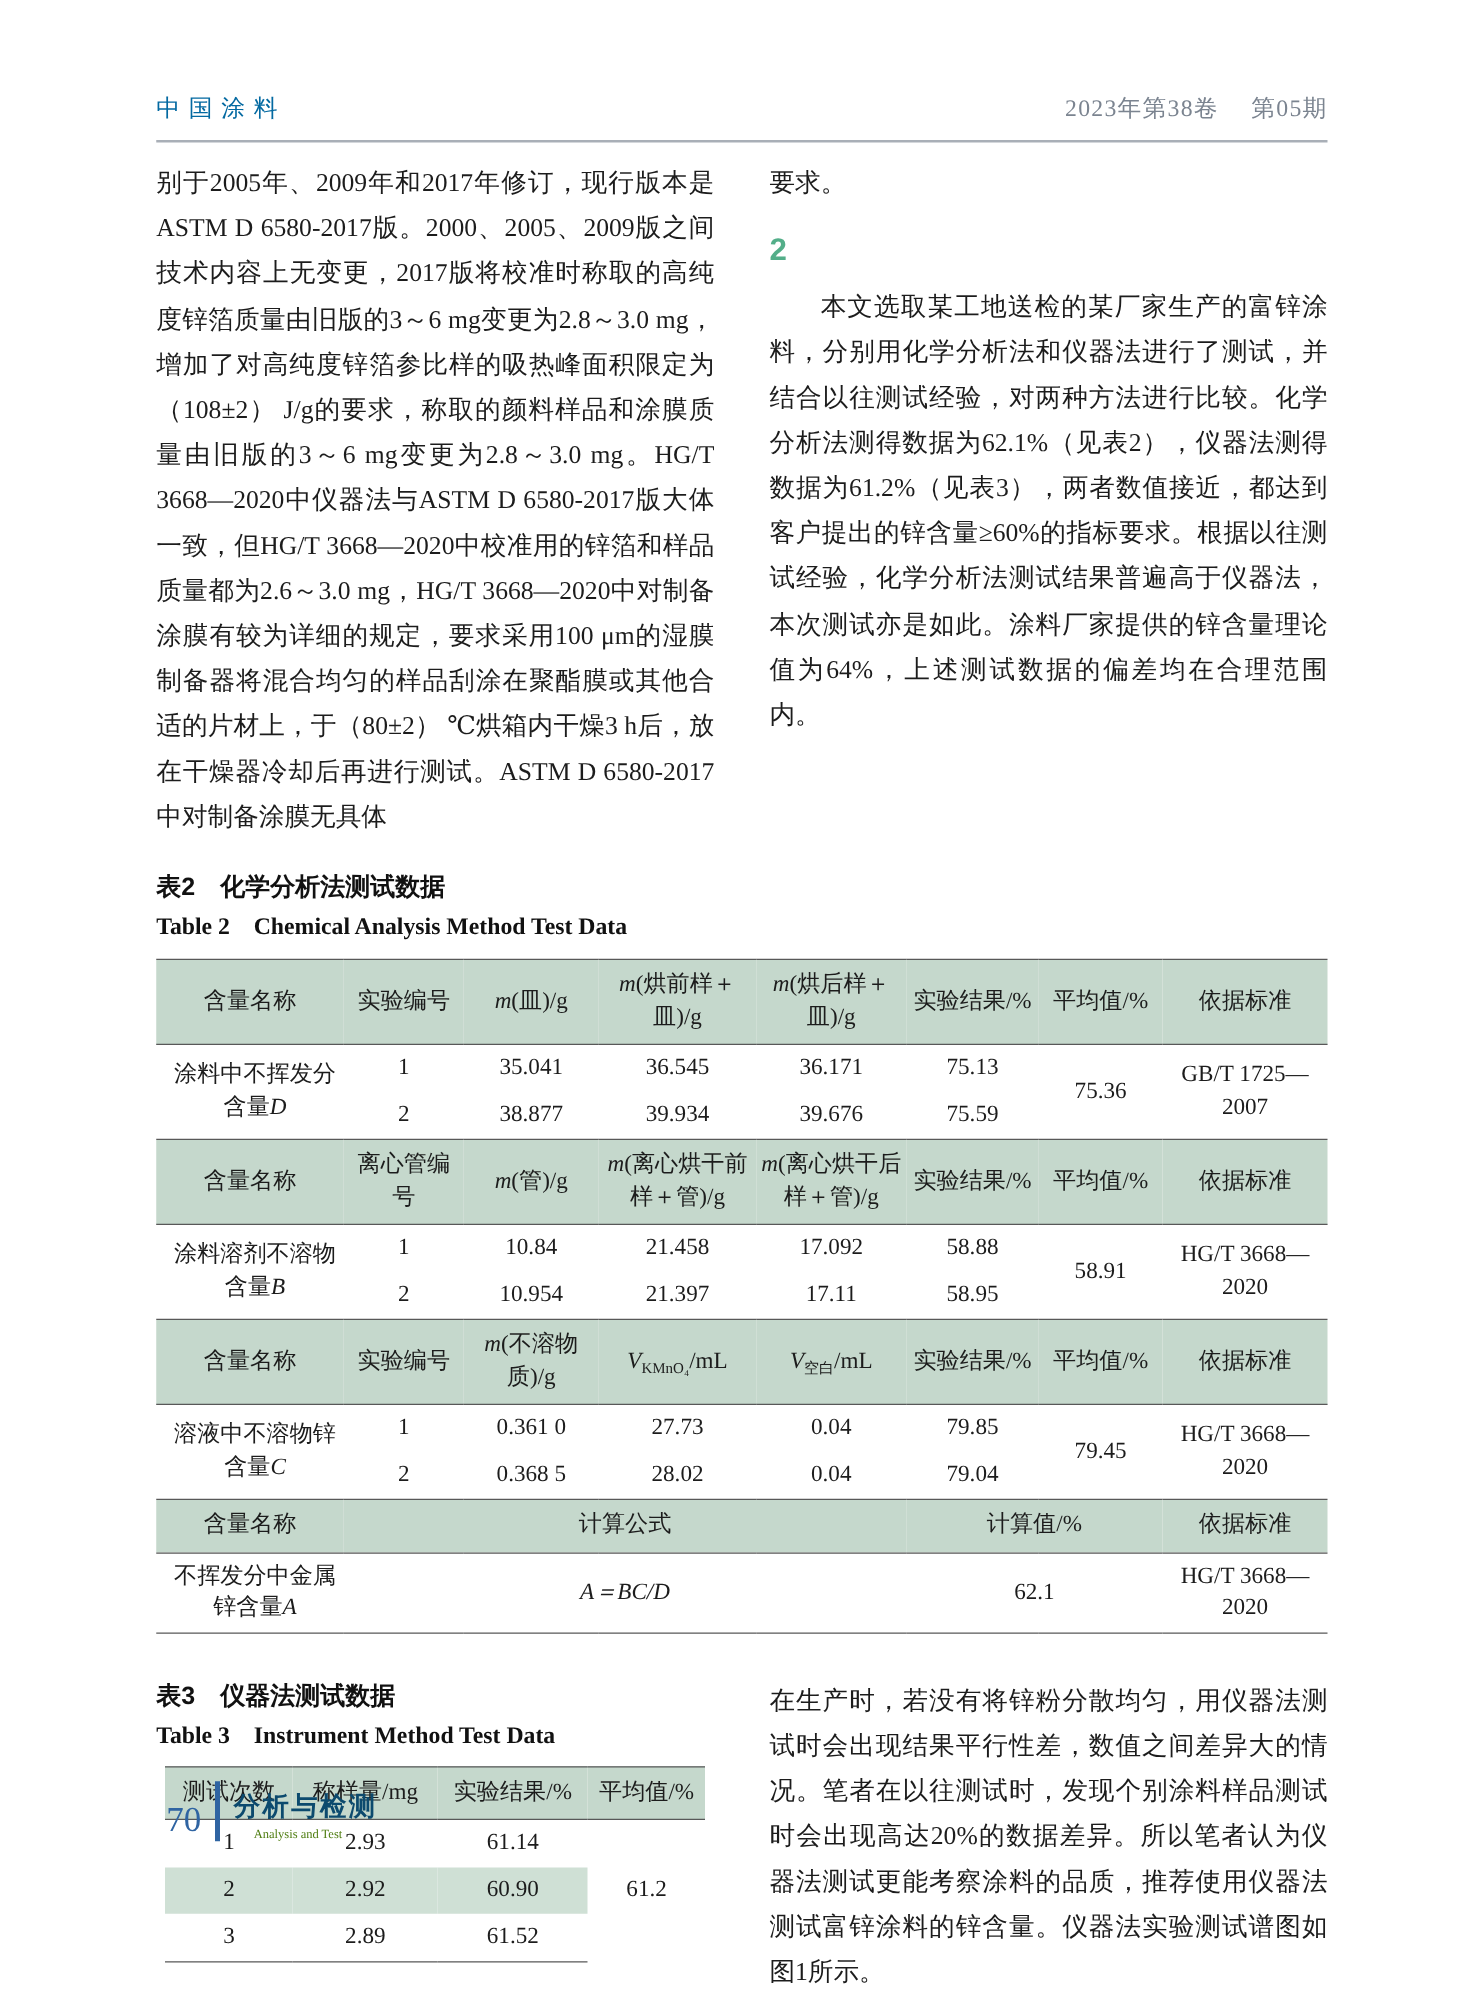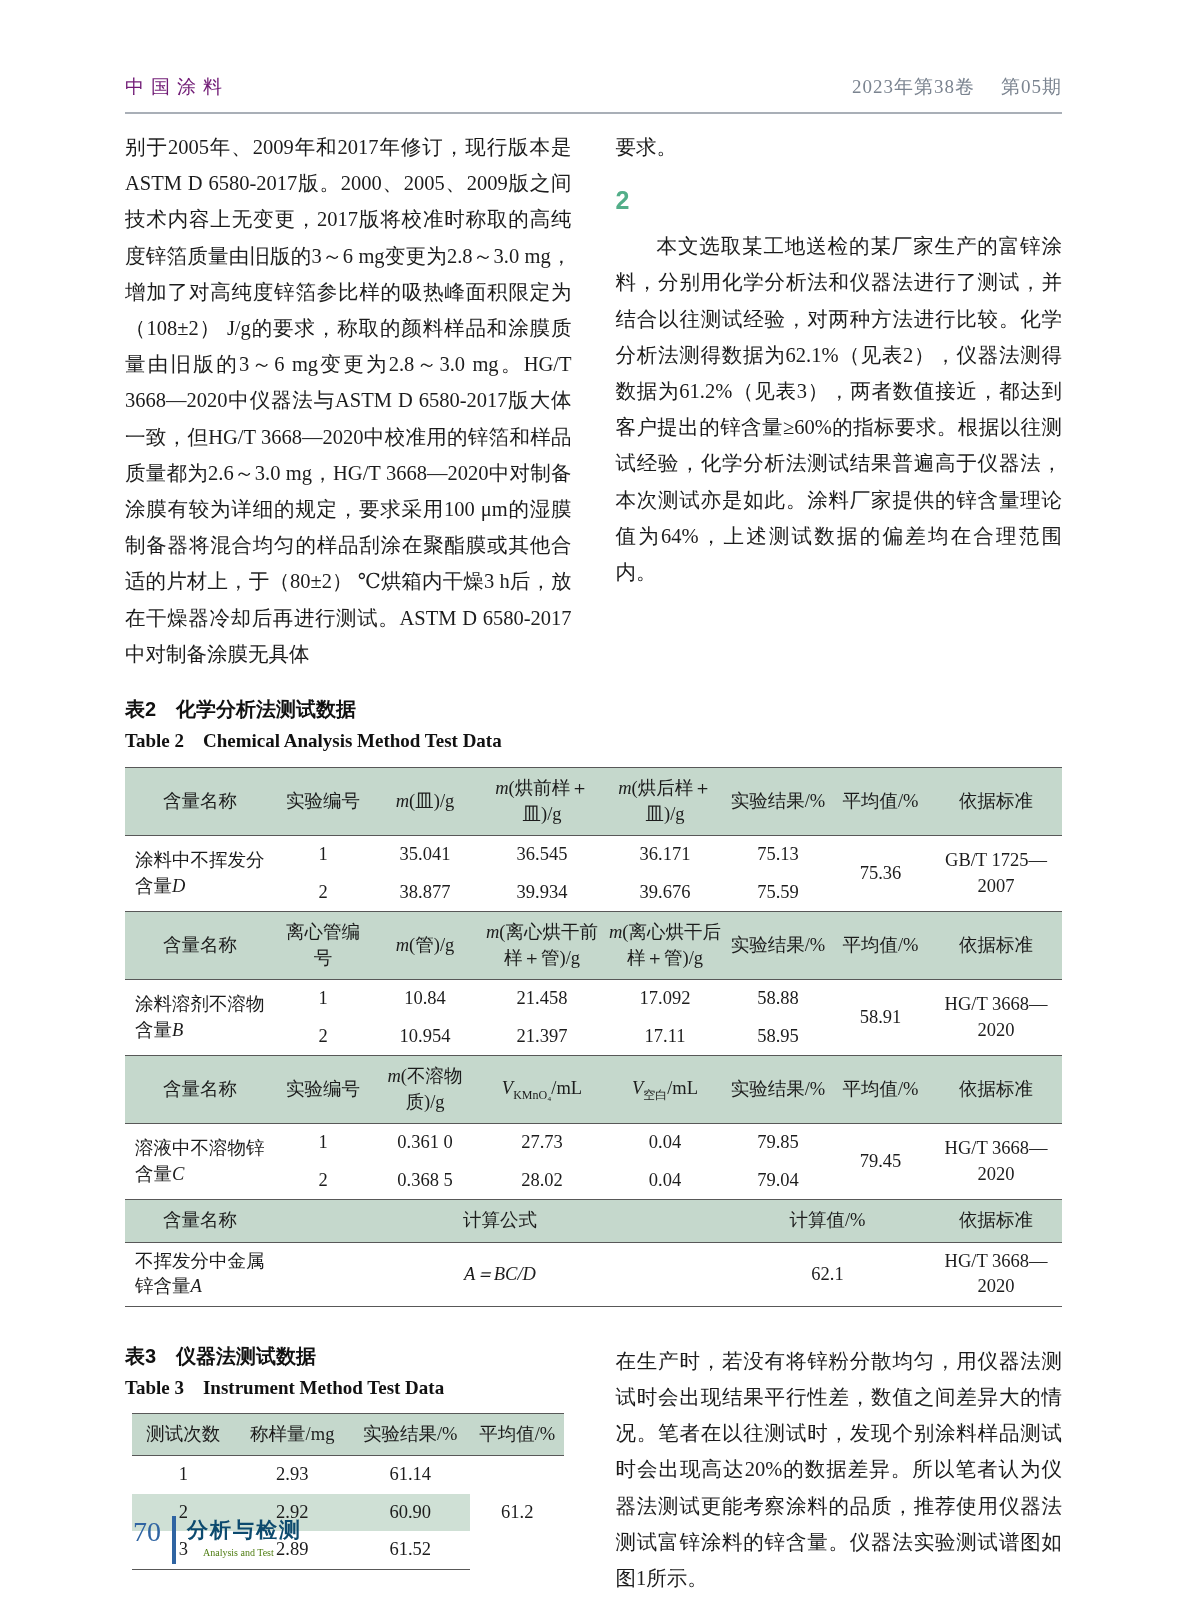--- a/index.html
+++ b/index.html
@@ -3,21 +3,21 @@
 <meta charset="utf-8">
 <style>
   html,body{margin:0;padding:0;background:#fff;}
   .page{position:relative;width:1187px;height:1600px;background:#ffffff;overflow:hidden;
         font-family:"Liberation Serif","DejaVu Serif",serif;color:#1c1c1c;}
   .content{position:absolute;left:125px;top:0;width:937px;}
 
   
   .phead{display:flex;justify-content:space-between;align-items:flex-end;
          margin-top:74px;padding-bottom:12px;border-bottom:2px solid #a9afb7;}
-  .journal{font-size:19px;color:#701a75;letter-spacing:7px;}
+  .journal{font-size:19px;color:#0369a1;letter-spacing:7px;}
   .issue{font-size:19px;color:#7b8490;letter-spacing:1px;}
   .issue .gap{display:inline-block;width:26px;}
 
   
   .cols{display:flex;gap:44px;}
   .cols.top{margin-top:15px;}
   .cols.bottom{margin-top:36px;}
   .col{width:452px;}
   p.body{font-size:20.5px;line-height:36.2px;text-align:justify;margin:0;}
   p.body.indent{text-indent:2em;}
@@ -33,29 +33,29 @@
             color:#111;margin-top:5px;}
   .t2caps{margin-top:24px;}
 
   
   table{border-collapse:collapse;table-layout:fixed;}
   #table2{width:937px;margin-top:13px;font-size:18.5px;}
   #table3{width:432px;margin:12px auto 0 auto;font-size:18.5px;}
   th,td{font-weight:normal;text-align:center;vertical-align:middle;padding:6px 2px;line-height:1.38;}
   tr.band th{background:#c5d8cc;border-top:1.6px solid #585858;border-bottom:1.6px solid #585858;
              padding:8px 2px;}
-  td.name{text-align:left;padding-left:10px;}
+  td.name{text-align:center;padding-left:10px;}
   tr.tlast td{border-bottom:1.6px solid #585858;}
   td i, th i{font-style:italic;}
   th sub{font-size:12px;}
   td.formula{font-style:italic;}
   #table3 tr.stripe td.st{background:#cfe0d5;}
 
   
-  .pfoot{position:absolute;left:133px;top:1516px;display:flex;align-items:flex-start;}
+  .pfoot{position:absolute;left:133px;top:1425px;display:flex;align-items:flex-end;}
   .pageno{font-size:28px;color:#2f64a2;margin-right:11px;}
   .footbar{width:4px;height:48px;background:#2f64a2;margin-right:11px;}
   .foot-zh{font-family:"Liberation Sans","DejaVu Sans",sans-serif;font-weight:bold;
            font-size:21px;color:#0c4a6e;letter-spacing:2px;}
   .foot-en{font-size:10px;color:#4d7c0f;margin-top:3px;margin-left:16px;}
 </style>
 </head>
 <body>
 
 <div class="page">

